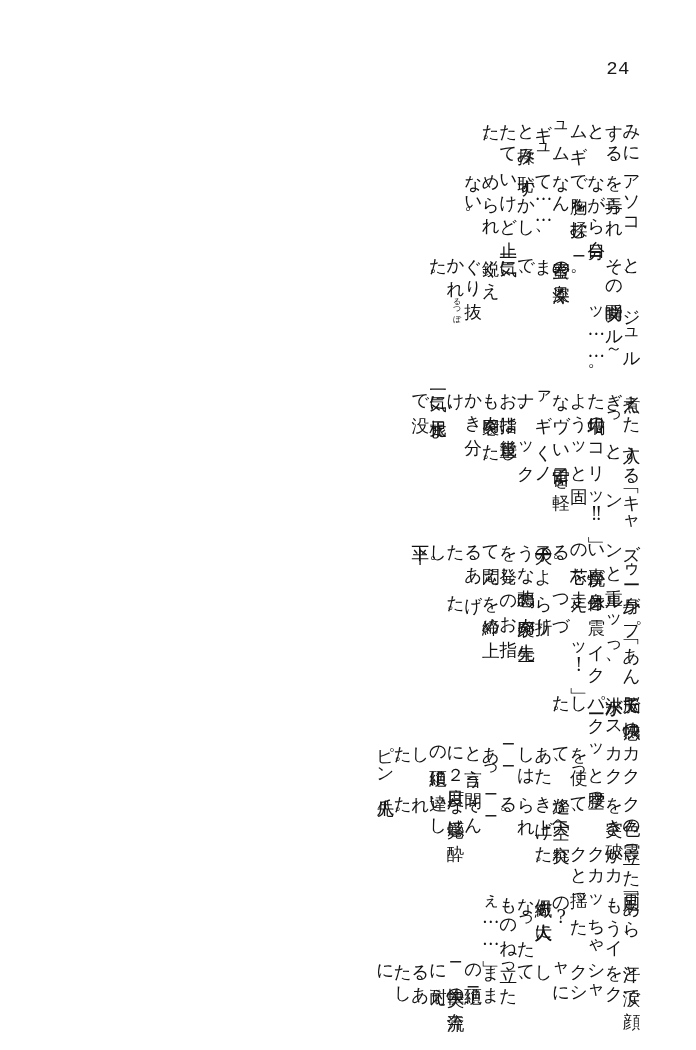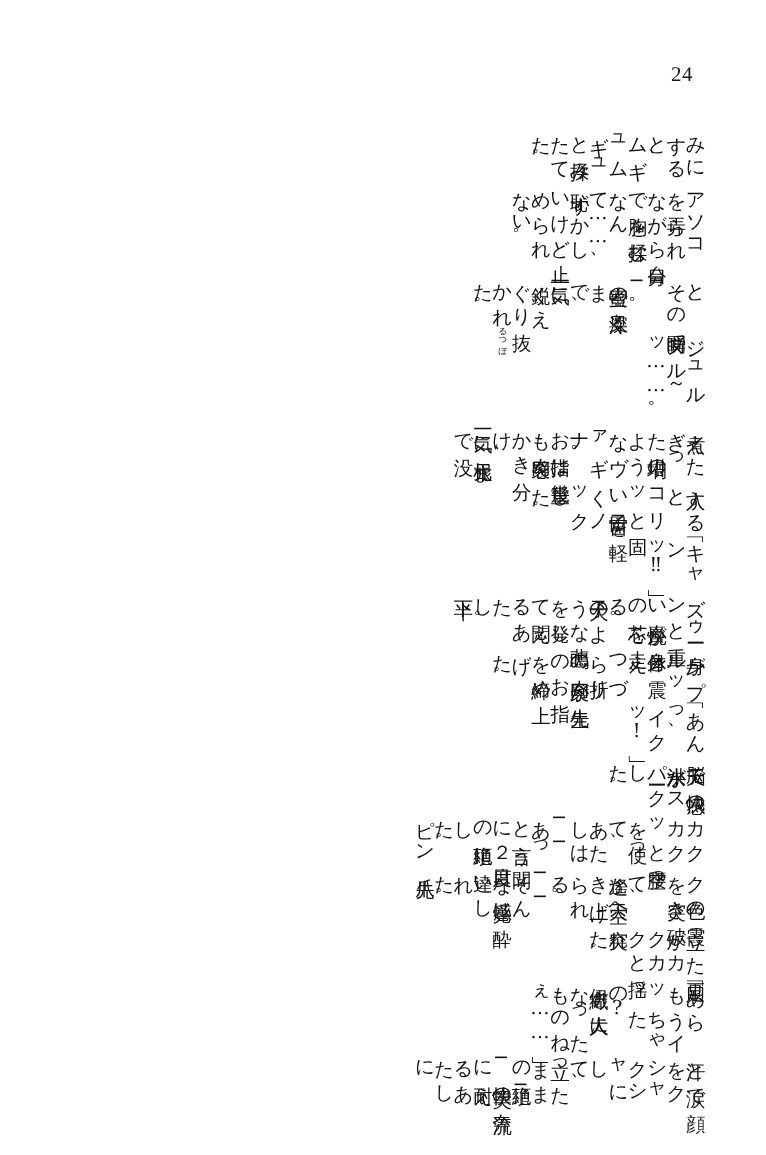--- a/index.html
+++ b/index.html
@@ -19,21 +19,21 @@
     width: 696px;
     height: 1050px;
     box-sizing: border-box;
     background: #ffffff;
   }
   .page-number {
     position: absolute;
     top: 58px;
     right: 66px;
     font-size: 19px;
-    font-family: Liberation Serif, serif;
+    font-family: Liberation Mono, monospace;
     letter-spacing: 0.5px;
     color: #1a1a1a;
   }
   .text-body {
     position: absolute;
     top: 112px;
     right: 48px;
     left: 48px;
     height: 890px;
     writing-mode: vertical-rl;

